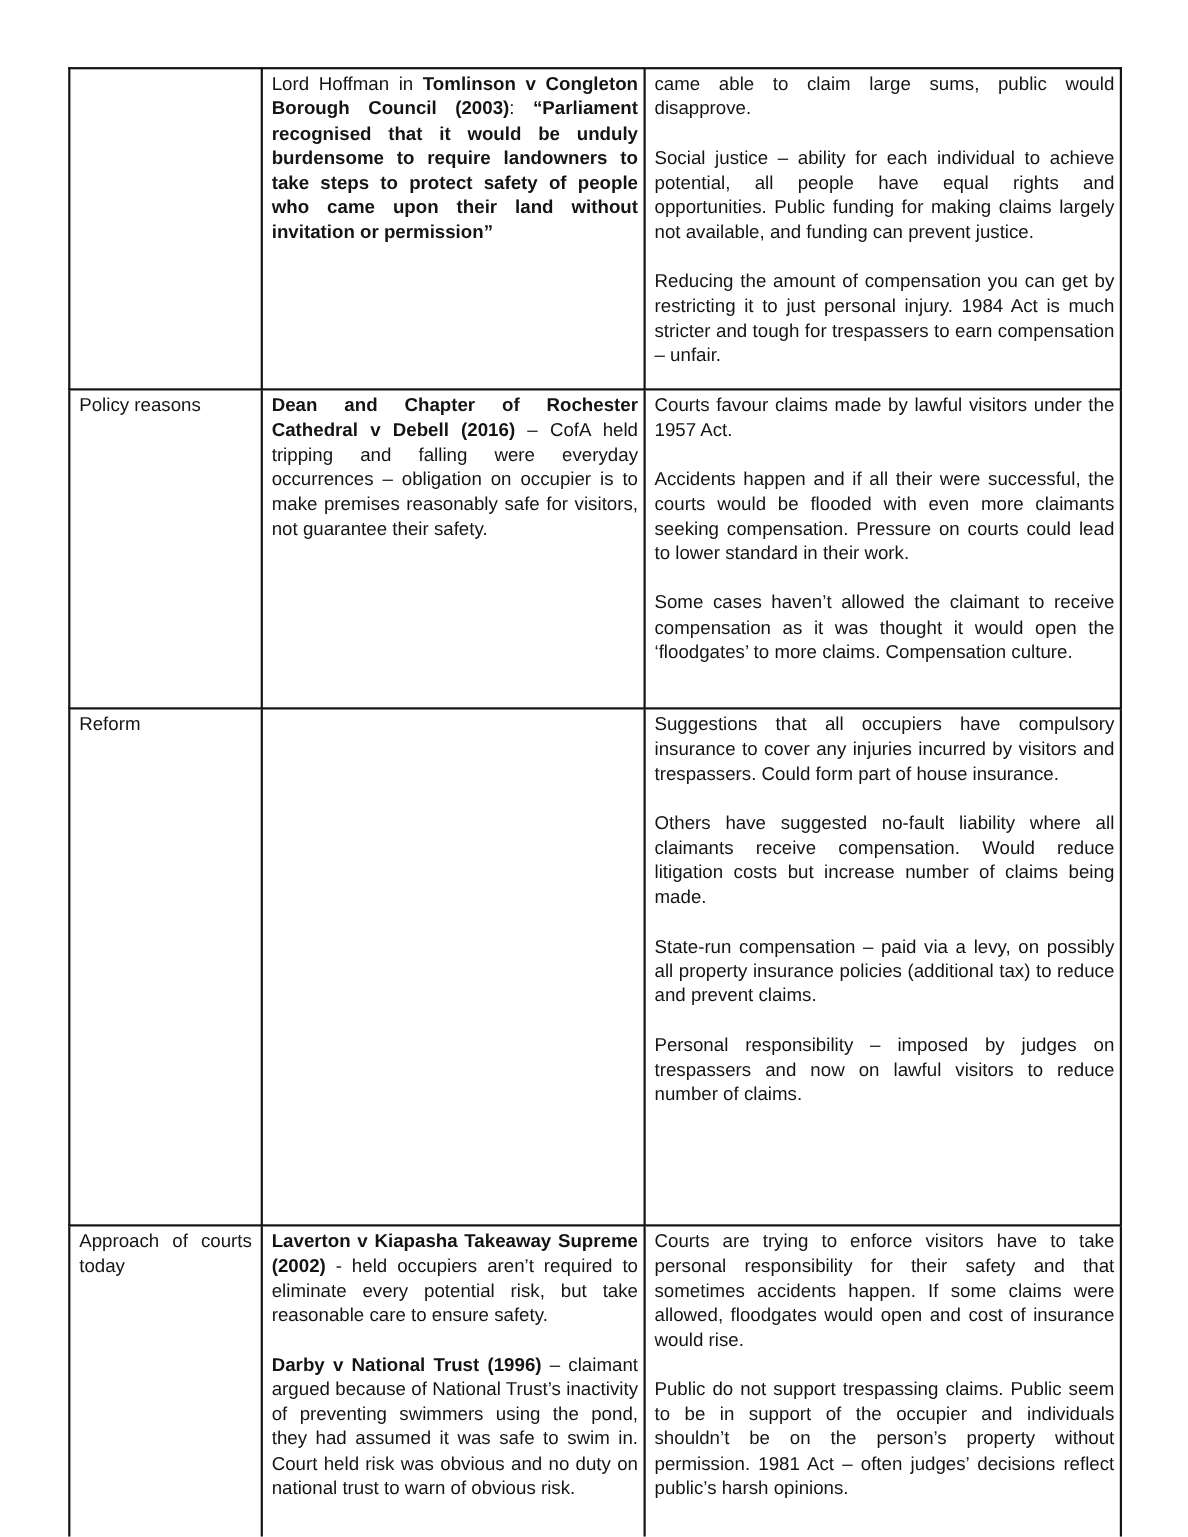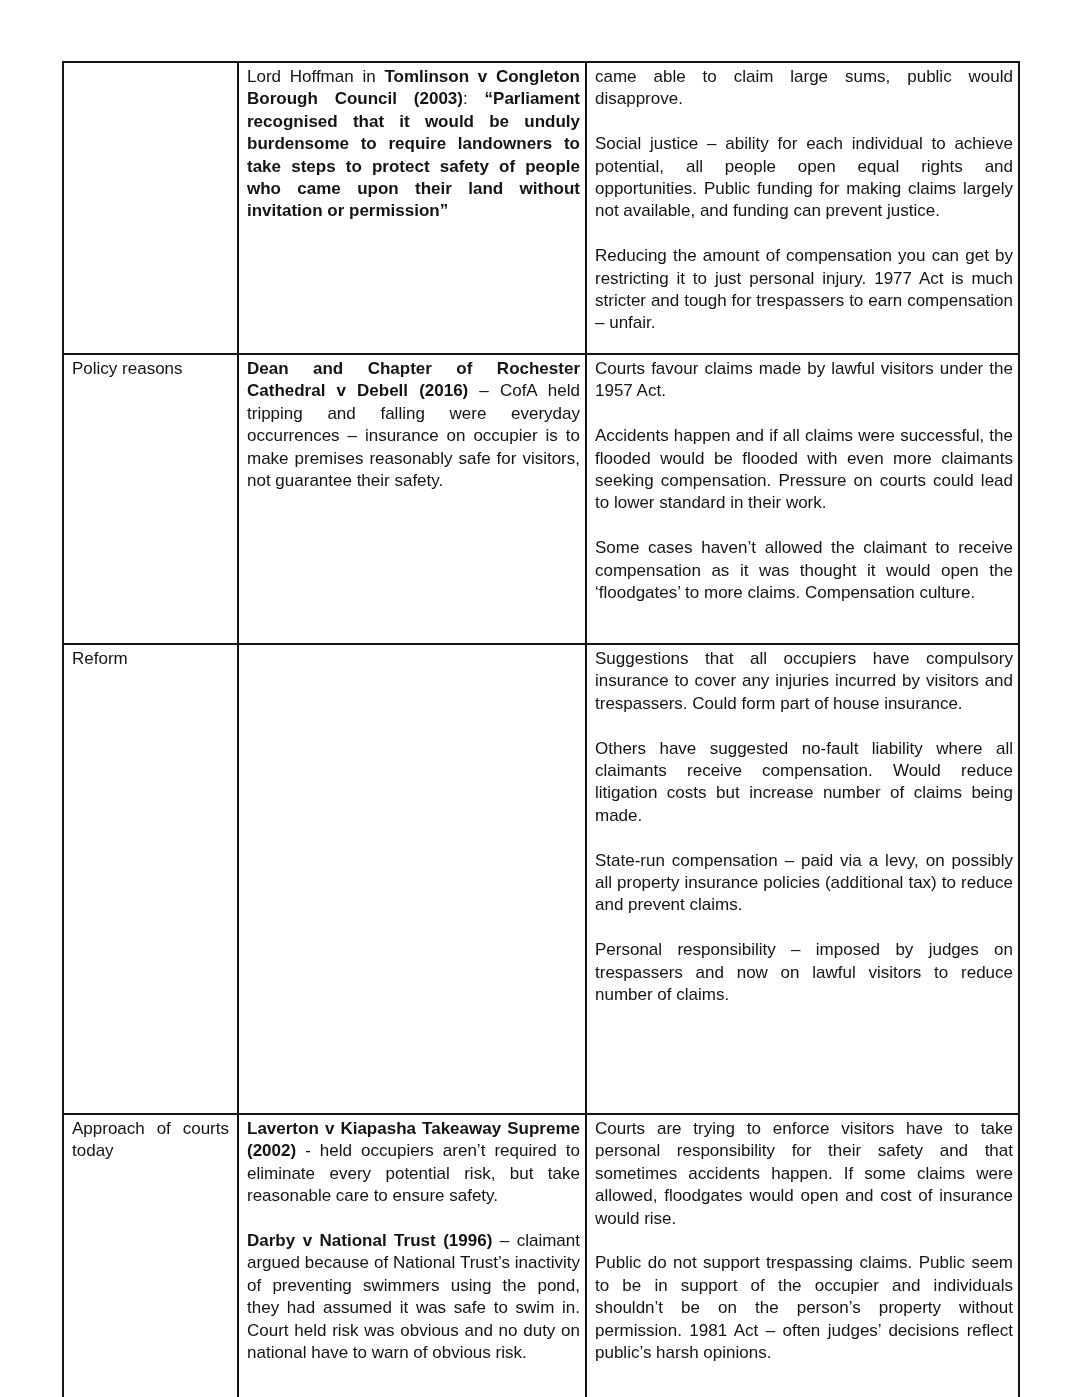--- a/index.html
+++ b/index.html
@@ -54,50 +54,50 @@
         <col class="c3">
     </colgroup>
     <tbody>
       <tr class="r1">
         <td class="label-cell"></td>
         <td>
             <p><span>Lord Hoffman in </span><b>Tomlinson v Congleton Borough Council (2003)</b><span>: </span><b>“Parliament recognised that it would be unduly burdensome to require landowners to take steps to protect safety of people who came upon their land without invitation or permission”</b></p>
           </td>
         <td>
             <p><span>came able to claim large sums, public would disapprove.</span></p>
-            <p><span>Social justice – ability for each individual to achieve potential, all people open equal rights and opportunities. Public funding for making claims largely not available, and funding can prevent justice.</span></p>
-            <p><span>Reducing the amount of compensation you can get by restricting it to just personal injury. 1977 Act is much stricter and tough for trespassers to earn compensation – unfair.</span></p>
+            <p><span>Social justice – ability for each individual to achieve potential, all people have equal rights and opportunities. Public funding for making claims largely not available, and funding can prevent justice.</span></p>
+            <p><span>Reducing the amount of compensation you can get by restricting it to just personal injury. 1984 Act is much stricter and tough for trespassers to earn compensation – unfair.</span></p>
           </td>
       </tr>
       <tr class="r2">
         <td class="label-cell">Policy reasons</td>
         <td>
-            <p><b>Dean and Chapter of Rochester Cathedral v Debell (2016)</b><span> – CofA held tripping and falling were everyday occurrences – insurance on occupier is to make premises reasonably safe for visitors, not guarantee their safety.</span></p>
+            <p><b>Dean and Chapter of Rochester Cathedral v Debell (2016)</b><span> – CofA held tripping and falling were everyday occurrences – obligation on occupier is to make premises reasonably safe for visitors, not guarantee their safety.</span></p>
           </td>
         <td>
             <p><span>Courts favour claims made by lawful visitors under the 1957 Act.</span></p>
-            <p><span>Accidents happen and if all claims were successful, the flooded would be flooded with even more claimants seeking compensation. Pressure on courts could lead to lower standard in their work.</span></p>
+            <p><span>Accidents happen and if all their were successful, the courts would be flooded with even more claimants seeking compensation. Pressure on courts could lead to lower standard in their work.</span></p>
             <p><span>Some cases haven’t allowed the claimant to receive compensation as it was thought it would open the ‘floodgates’ to more claims. Compensation culture.</span></p>
           </td>
       </tr>
       <tr class="r3">
         <td class="label-cell">Reform</td>
         <td></td>
         <td>
             <p><span>Suggestions that all occupiers have compulsory insurance to cover any injuries incurred by visitors and trespassers. Could form part of house insurance.</span></p>
             <p><span>Others have suggested no-fault liability where all claimants receive compensation. Would reduce litigation costs but increase number of claims being made.</span></p>
             <p><span>State-run compensation – paid via a levy, on possibly all property insurance policies (additional tax) to reduce and prevent claims.</span></p>
             <p><span>Personal responsibility – imposed by judges on trespassers and now on lawful visitors to reduce number of claims.</span></p>
           </td>
       </tr>
       <tr class="r4">
         <td class="label-cell">Approach of courts today</td>
         <td>
             <p><b>Laverton v Kiapasha Takeaway Supreme (2002)</b><span> - held occupiers aren’t required to eliminate every potential risk, but take reasonable care to ensure safety.</span></p>
-            <p><b>Darby v National Trust (1996)</b><span> – claimant argued because of National Trust’s inactivity of preventing swimmers using the pond, they had assumed it was safe to swim in. Court held risk was obvious and no duty on national have to warn of obvious risk.</span></p>
+            <p><b>Darby v National Trust (1996)</b><span> – claimant argued because of National Trust’s inactivity of preventing swimmers using the pond, they had assumed it was safe to swim in. Court held risk was obvious and no duty on national trust to warn of obvious risk.</span></p>
           </td>
         <td>
             <p><span>Courts are trying to enforce visitors have to take personal responsibility for their safety and that sometimes accidents happen. If some claims were allowed, floodgates would open and cost of insurance would rise.</span></p>
             <p><span>Public do not support trespassing claims. Public seem to be in support of the occupier and individuals shouldn’t be on the person’s property without permission. 1981 Act – often judges’ decisions reflect public’s harsh opinions.</span></p>
           </td>
       </tr>
     </tbody>
   </table>
 </div>
 

